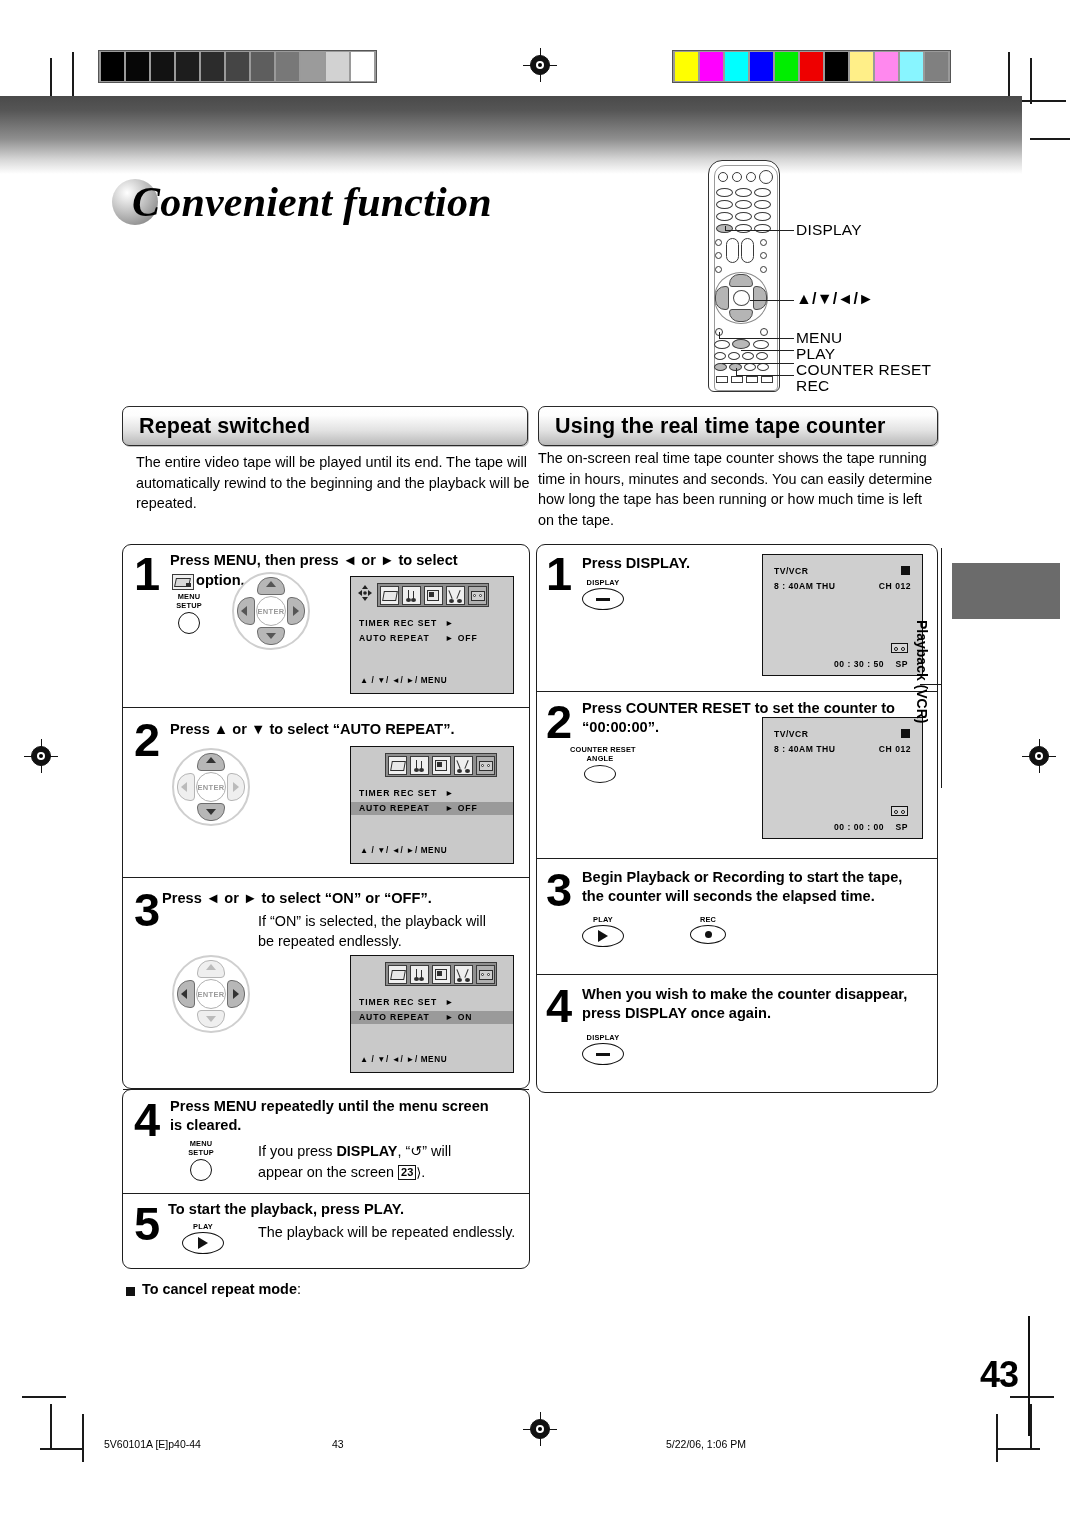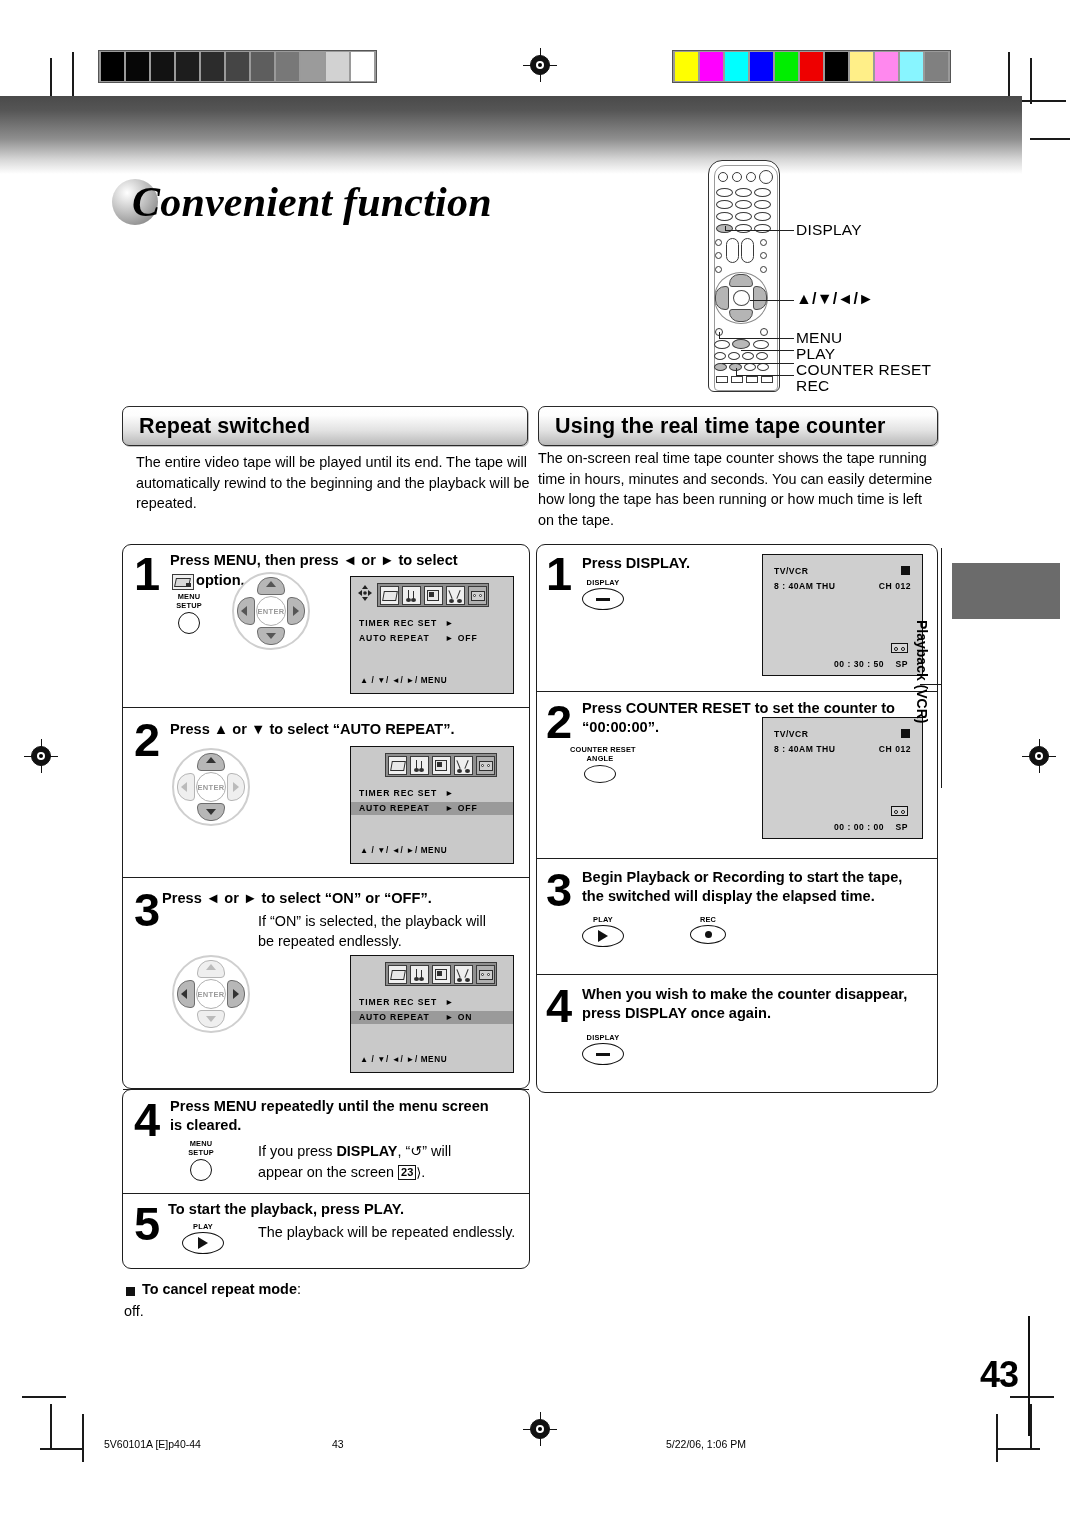--- a/index.html
+++ b/index.html
@@ -555,21 +555,20 @@
   <div class="oval" style="left:0;top:10px;width:42px;height:22px;"></div>
   <div class="tri" style="left:16px;top:15px;"></div>
 </div>
 <div class="step-sub" style="left:258px;top:1222px;width:272px;">The playback will be repeated endlessly.</div>
 
 <div class="note-sq" style="left:126px;top:1287px;"></div>
 <div style="position:absolute;left:142px;top:1281px;font-size:14.4px;font-weight:bold;">
   <span>To cancel repeat mode</span><span style="font-weight:normal;">:</span>
 </div>
 <div style="position:absolute;left:124px;top:1301px;width:406px;font-size:14.4px;line-height:20.6px;">
-  <div>off.</div>
 </div>
 
 <div class="sect-head" style="left:538px;top:406px;width:400px;">
   <span>Using the real time tape counter</span>
 </div>
 <div class="body-copy" style="left:538px;top:448px;width:398px;">The on-screen real time tape counter shows the tape running time in hours, minutes and seconds. You can easily determine how long the tape has been running or how much time is left on the tape.</div>
 
 <div class="col-box" style="left:536px;top:544px;width:402px;height:549px;"></div>
 
 <div class="step-num" style="left:546px;top:552px;">1</div>
@@ -614,21 +613,21 @@
       <i style="right:2px;"></i>
   </div>
   <span style="right:38px;top:104px;">00 : 00 : 00</span>
   <span style="right:14px;top:104px;">SP</span>
 </div>
 
 <div class="divider" style="left:537px;top:858px;width:400px;"></div>
 
 <div class="step-num" style="left:546px;top:868px;">3</div>
 <div class="step-txt" style="left:582px;top:868px;width:356px;">Begin Playback or Recording to start the tape,</div>
-<div class="step-txt" style="left:582px;top:887px;width:356px;">the switched will display the elapsed time.</div>
+<div class="step-txt" style="left:582px;top:887px;width:356px;">the counter will seconds the elapsed time.</div>
 
 <div class="keybtn" style="left:582px;top:915px;">
   <div class="cap" style="left:0;top:0;width:42px;">PLAY</div>
   <div class="oval" style="left:0;top:10px;width:42px;height:22px;"></div>
   <div class="tri" style="left:16px;top:15px;"></div>
 </div>
 <div class="keybtn" style="left:690px;top:915px;">
   <div class="cap" style="left:0;top:0;width:36px;">REC</div>
   <div class="oval" style="left:0;top:10px;width:36px;height:19px;"></div>
   <div class="dot" style="left:15px;top:16px;"></div>

